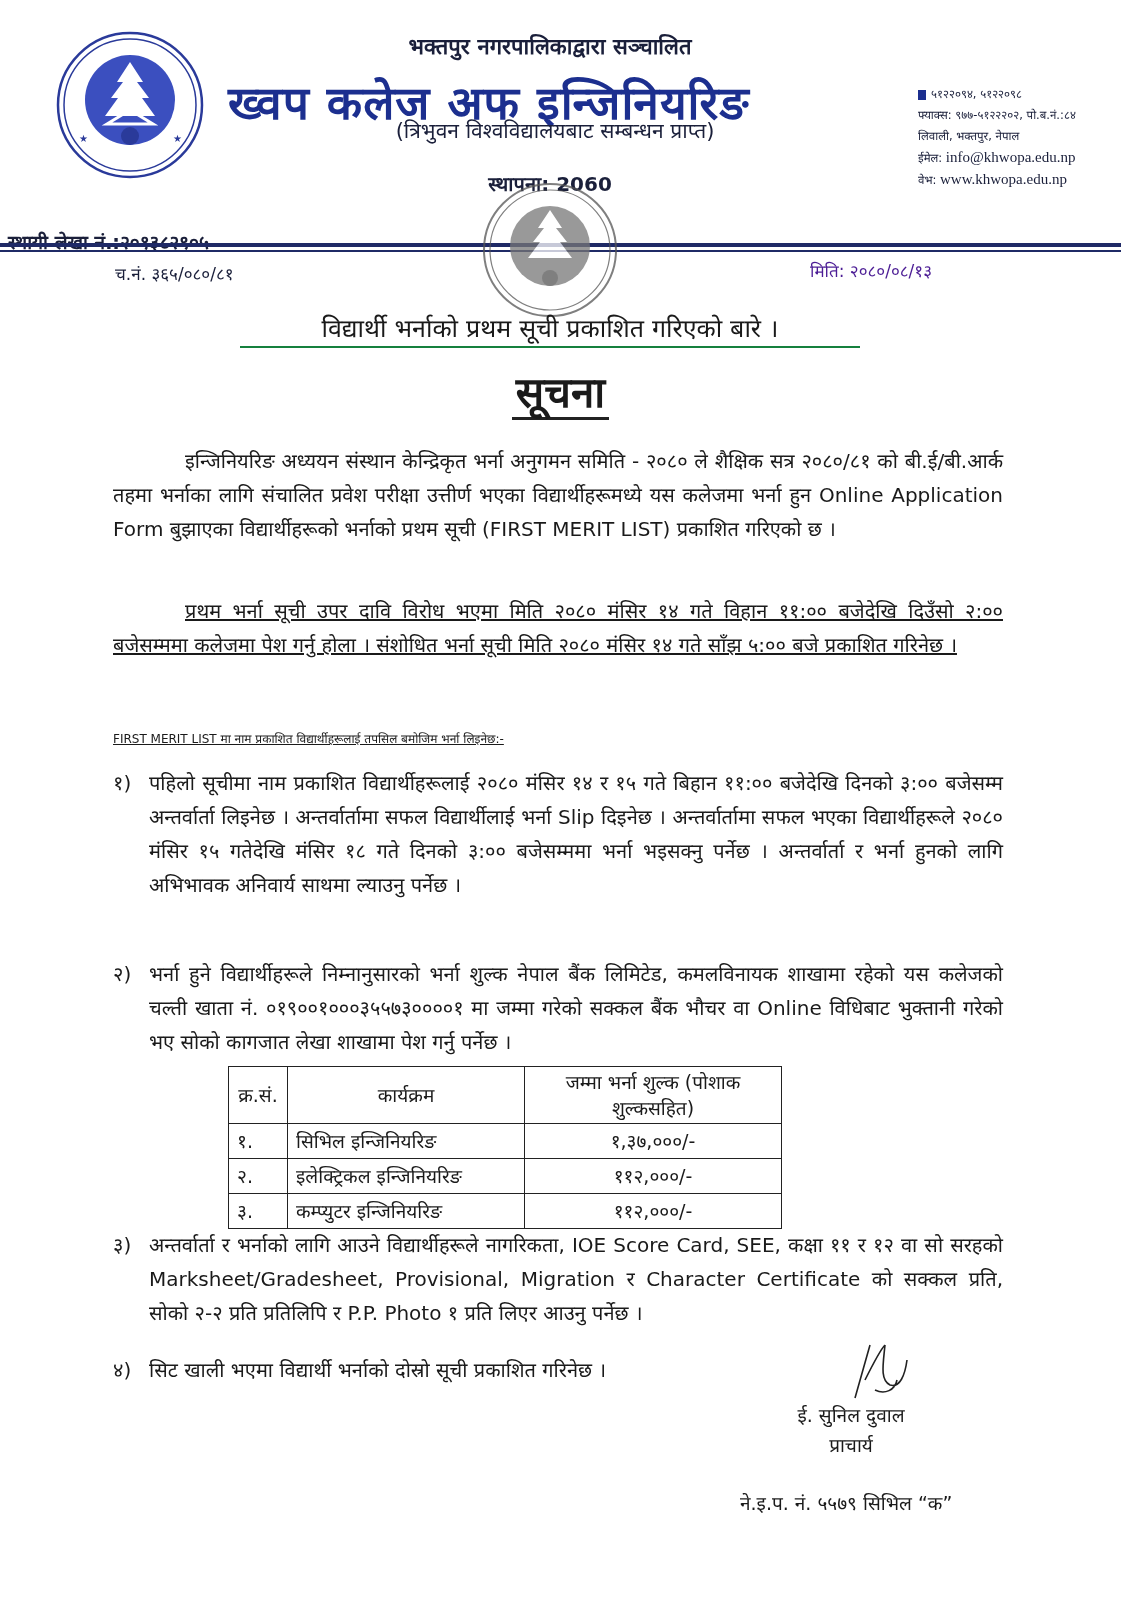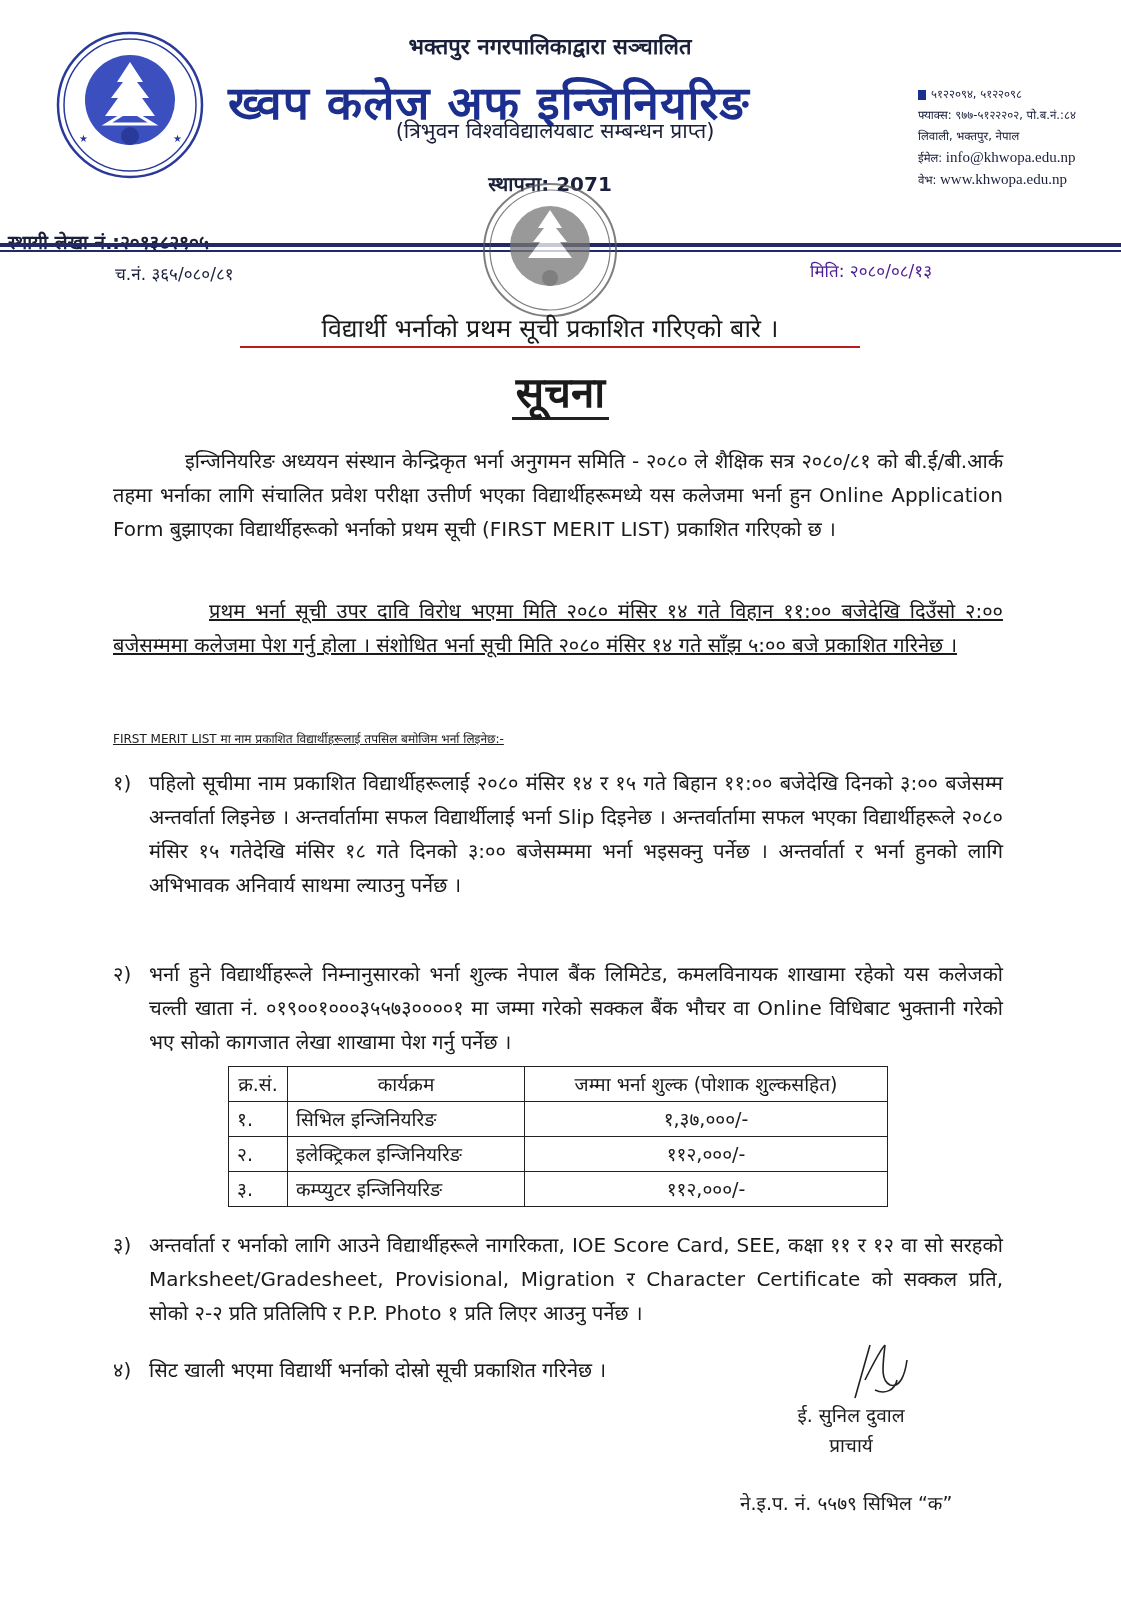--- a/index.html
+++ b/index.html
@@ -16,37 +16,37 @@
   .hdr-est { left: 470px; top: 170px; width: 160px; text-align: center; font-size: 20px; color: #1a1f3a; font-weight: bold; }
   .contact { left: 918px; top: 84px; width: 200px; font-size: 11.5px; line-height: 21px; color: #1a1f3a; }
   .contact .en { font-family: "Liberation Serif", serif; font-size: 15px; }
   .contact .phone-icon { display: inline-block; width: 8px; height: 10px; background: #1c2f8f; margin-right: 5px; vertical-align: middle; }
   .perm-acc { left: 8px; top: 205px; font-size: 19px; font-weight: bold; color: #1a1f3a; margin-top: 24px; }
   .rule1 { left: 0; top: 243px; width: 1121px; height: 4px; background: #1f2a66; }
   .rule2 { left: 0; top: 250px; width: 1121px; height: 2px; background: #1f2a66; }
   .seal { left: 480px; top: 180px; width: 140px; height: 140px; opacity: 0.75; }
   .ref { left: 115px; top: 262px; font-size: 17px; color: #1a1f3a; }
   .date { left: 810px; top: 259px; font-size: 17px; color: #4c1d95; }
-  .subject { left: 240px; top: 310px; width: 620px; text-align: center; font-size: 25px; border-bottom: 2px solid #b91c1c; padding-bottom: 2px; }
+  .subject { left: 240px; top: 310px; width: 620px; text-align: center; font-size: 25px; border-bottom: 2px solid #15803d; padding-bottom: 2px; }
   .notice-title { left: 0; top: 362px; width: 1121px; text-align: center; }
   .notice-title span { font-size: 42px; font-weight: bold; border-bottom: 3px solid #222; padding: 0 4px; }
   .body-text { font-size: 20px; line-height: 34px; text-align: justify; }
   .p1 { left: 113px; top: 444px; width: 890px; text-indent: 72px; }
   .p2 { left: 113px; top: 594px; width: 890px; text-indent: 72px; }
-  .p2 span { text-decoration: underline; margin-left: 24px; }
+  .p2 span { text-decoration: underline; }
   .p3 { left: 113px; top: 722px; font-size: 12px; }
   .p3 span { text-decoration: underline; }
   .item { left: 113px; width: 890px; }
   .item .num { position: absolute; left: 0; top: 0; }
   .item .txt { margin-left: 36px; }
   .i1 { top: 766px; }
   .i2 { top: 957px; }
   .i3 { top: 1228px; }
   .i4 { top: 1353px; }
-  table.fees { left: 228px; top: 1066px; width: 660px; border-collapse: collapse; font-size: 19px; }
+  table.fees { left: 228px; top: 1066px; width: 554px; border-collapse: collapse; font-size: 19px; }
   table.fees th, table.fees td { border: 1.5px solid #222; padding: 2px 8px; height: 30px; font-weight: normal; }
   table.fees td.c { text-align: center; }
   table.fees td.n { width: 42px; }
   table.fees td.p { width: 220px; }
   .sign { left: 835px; top: 1340px; width: 90px; height: 60px; }
   .signer { left: 751px; top: 1400px; width: 200px; text-align: center; font-size: 19px; line-height: 30px; }
   .signer-id { left: 740px; top: 1490px; font-size: 19px; }
 </style>
 </head>
 <body>
@@ -58,21 +58,21 @@
   <path d="M75 32 L62 52 L68 52 L56 68 L63 68 L50 86 L100 86 L87 68 L94 68 L82 52 L88 52 Z" fill="#ffffff"></path>
   <path d="M52 94 L75 80 L98 94 Z" fill="none" stroke="#ffffff" stroke-width="3"></path>
   <circle cx="75" cy="106" r="9" fill="#2a3a9a"></circle>
   <text x="24" y="112" font-size="10" fill="#2a3a9a">★</text>
   <text x="118" y="112" font-size="10" fill="#2a3a9a">★</text>
 </svg>
 
 <div class="abs hdr-top">भक्तपुर नगरपालिकाद्वारा सञ्चालित</div>
 <div class="abs hdr-name">ख्वप कलेज अफ इन्जिनियरिङ</div>
 <div class="abs hdr-aff">(त्रिभुवन विश्वविद्यालयबाट सम्बन्धन प्राप्त)</div>
-<div class="abs hdr-est">स्थापना: 2071</div>
+<div class="abs hdr-est">स्थापना: 2060</div>
 
 <div class="abs contact">
   <div><span class="phone-icon"></span><span>५१२२०९४, ५१२२०९८</span></div>
   <div>फ्याक्स: ९७७-५१२२२०२, पो.ब.नं.:८४</div>
   <div>लिवाली, भक्तपुर, नेपाल</div>
   <div><span>ईमेल:</span> <span class="en">info@khwopa.edu.np</span></div>
   <div><span>वेभ:</span> <span class="en">www.khwopa.edu.np</span></div>
 </div>
 
 <div class="abs perm-acc">स्थायी लेखा नं.:२०१३८२९०५</div>

